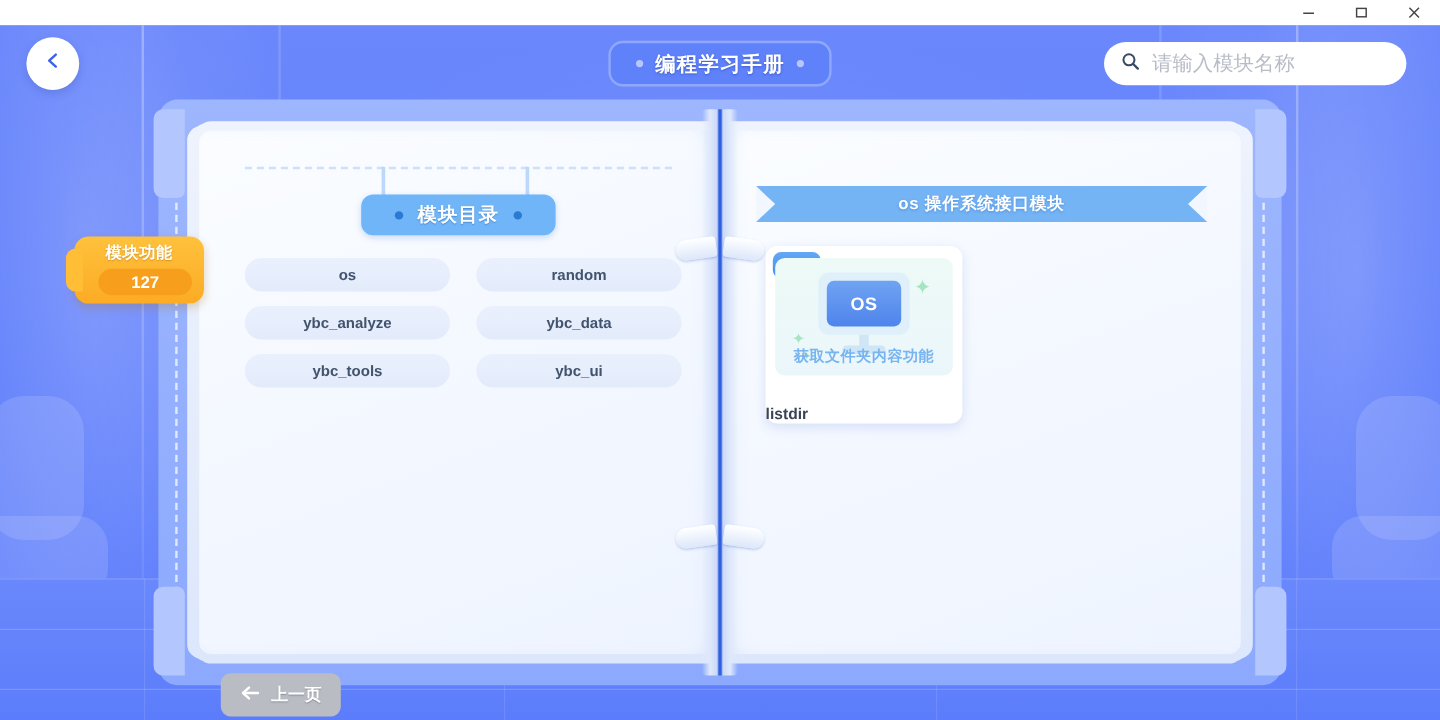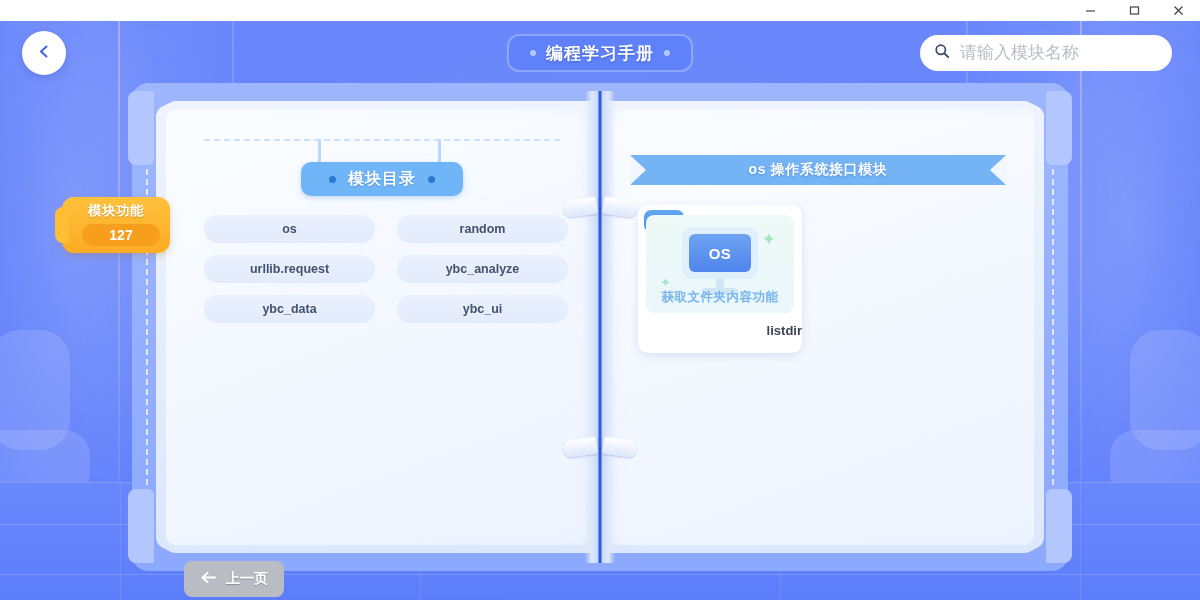--- a/index.html
+++ b/index.html
@@ -250,21 +250,21 @@
   }
   .spark { position: absolute; color: #a7e4c2; font-size: 13px; line-height: 1; }
   .spark.s1 { right: 18px; top: 16px; font-size: 17px; }
   .spark.s2 { left: 14px; bottom: 24px; }
   .spark.s3 { left: 22px; bottom: 10px; font-size: 10px; }
   .fn-cn {
     position: absolute; left: 0; right: 0; top: 84px; text-align: center;
     color: #77b4f0; font-size: 12.5px; font-weight: bold; letter-spacing: .5px;
   }
   .fn-name {
-    position: absolute; left: 0; right: 0; top: 118px; text-align: right;
+    position: absolute; left: 0; right: 0; top: 132px; text-align: left;
     color: #3a4456; font-size: 13px; font-weight: bold;
   }
 
   
   .side-badge {
     position: absolute; left: 62px; top: 176px; width: 108px; height: 56px; z-index: 45;
     background: linear-gradient(180deg, #ffc13c, #fcab24);
     border-radius: 12px; box-shadow: 0 3px 7px rgba(170,110,10,.25);
   }
   .side-badge::before {
@@ -396,23 +396,23 @@
 
       <div class="dir-sign">
         <span class="nail"></span>
         <span class="txt">模块目录</span>
         <span class="nail"></span>
       </div>
 
       <div class="mod-grid">
         <div class="mod-pill">os</div>
         <div class="mod-pill">random</div>
-        <div class="mod-pill">urllib.request</div>
         <div class="mod-pill">ybc_analyze</div>
         <div class="mod-pill">ybc_data</div>
+        <div class="mod-pill">ybc_tools</div>
         <div class="mod-pill">ybc_ui</div>
         <div class="mod-pill blank"></div>
       </div>
     </div>
 
     <div class="page right">
       <div class="ribbon"></div>
       <div class="ribbon-notch l"></div>
       <div class="ribbon-notch r"></div>
       <div class="ribbon-inner">os 操作系统接口模块</div>

